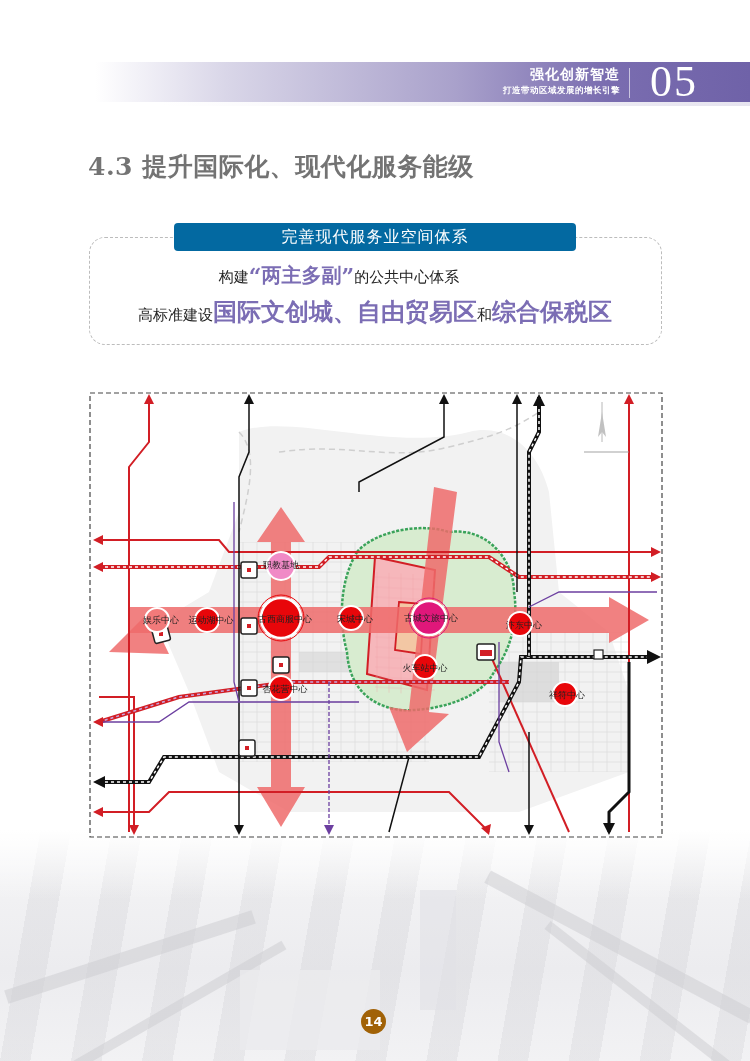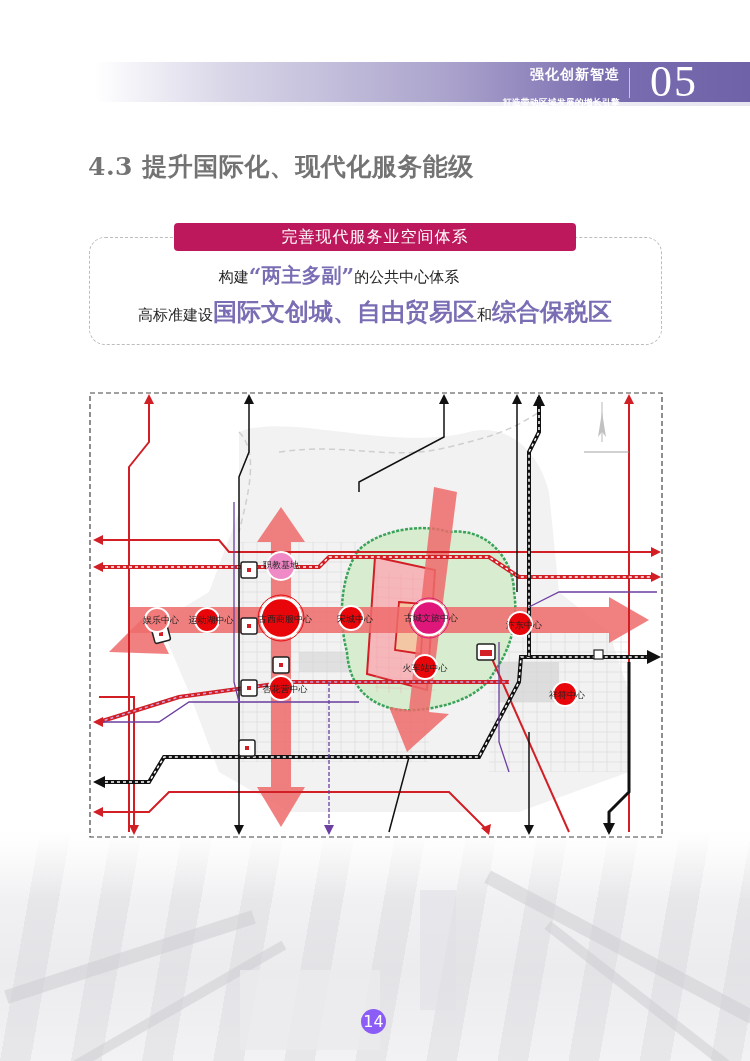--- a/index.html
+++ b/index.html
@@ -14,43 +14,43 @@
       linear-gradient(180deg, #f6f6f7 0%, #ececef 60%, #f2f2f4 100%);
   }
   .bg-city .rail { position:absolute; background:rgba(205,205,210,0.55); }
 
   
   .header-band { position:absolute; left:95px; top:62px; width:655px; height:40px;
     background:linear-gradient(90deg, rgba(255,255,255,0) 0%, #d9d6e8 20%, #a9a1cb 55%, #7a6db0 78%, #6f62a8 100%);
   }
   .header-band .shadow { position:absolute; left:10%; right:0; bottom:-4px; height:4px; background:linear-gradient(90deg, rgba(255,255,255,0), #e6e4ef); }
   .header-title { position:absolute; right:130px; top:4px; color:#fff; font-size:14px; font-weight:bold; letter-spacing:1px; text-align:left; }
-  .header-sub { position:absolute; right:130px; top:23px; color:#fff; font-size:8.5px; font-weight:bold; letter-spacing:0.5px; text-align:right;margin-top:12px; }
+  .header-sub { position:absolute; right:130px; top:23px; color:#fff; font-size:8.5px; font-weight:bold; letter-spacing:0.5px; text-align:right; }
   .header-divider { position:absolute; right:120px; top:6px; width:1px; height:30px; background:rgba(255,255,255,0.6); }
   .header-num { position:absolute; right:52px; top:-4px; color:#fff; font-family:"Liberation Serif", serif; font-size:44px; letter-spacing:2px; line-height:48px; }
 
   
   .section-title { position:absolute; left:88px; top:150px; font-family:"DejaVu Serif", serif; font-weight:bold; font-size:25px; color:#737373; letter-spacing:0.5px; }
 
   
   .callout { position:absolute; left:89px; top:237px; width:573px; height:108px; border:1.5px dashed #bcbcbc; border-radius:16px; }
-  .callout-tab { position:absolute; left:174px; top:223px; width:402px; height:28px; background:#be185d; border-radius:4px; color:#fff; font-size:16px; text-align:center; line-height:28px; letter-spacing:1px; }
+  .callout-tab { position:absolute; left:174px; top:223px; width:402px; height:28px; background:#0369a1; border-radius:4px; color:#fff; font-size:16px; text-align:center; line-height:28px; letter-spacing:1px; }
   .callout-line1 { position:absolute; left:0; width:678px; top:262px; text-align:center; font-size:15px; color:#222; }
   .callout-line1 .q { font-family:"DejaVu Serif", serif; font-size:22px; color:#7b6db4; font-weight:bold; vertical-align:-2px; }
   .callout-line1 .em { font-size:20px; color:#7b6db4; font-weight:bold; }
   .callout-line2 { position:absolute; left:0; width:750px; top:296px; text-align:center; font-size:15px; color:#222; }
   .callout-line2 .em { font-size:24px; color:#7b6db4; font-weight:bold; }
 
   
   .map { position:absolute; left:89px; top:392px; width:574px; height:446px; }
   .map svg { display:block; }
   .map-label { font-family:"DejaVu Sans", sans-serif; font-size:9px; fill:#222; }
 
   
-  .page-num { position:absolute; left:361px; top:1009px; width:25px; height:25px; border-radius:50%; background:#8b5cf6; color:#fff; font-size:16px; text-align:center; line-height:25px; font-weight:normal; }
+  .page-num { position:absolute; left:361px; top:1009px; width:25px; height:25px; border-radius:50%; background:#a16207; color:#fff; font-size:13px; text-align:center; line-height:25px; font-weight:bold; }
 </style>
 </head>
 <body>
 
 <div class="bg-city">
   <div class="rail" style="left:0;top:120px;width:260px;height:14px;transform:rotate(-18deg);"></div>
   <div class="rail" style="left:60px;top:170px;width:240px;height:10px;transform:rotate(-30deg);"></div>
   <div class="rail" style="left:470px;top:110px;width:300px;height:14px;transform:rotate(28deg);"></div>
   <div class="rail" style="left:520px;top:170px;width:260px;height:10px;transform:rotate(38deg);"></div>
   <div class="rail" style="left:240px;top:140px;width:140px;height:80px;background:rgba(235,235,238,0.8);"></div>

